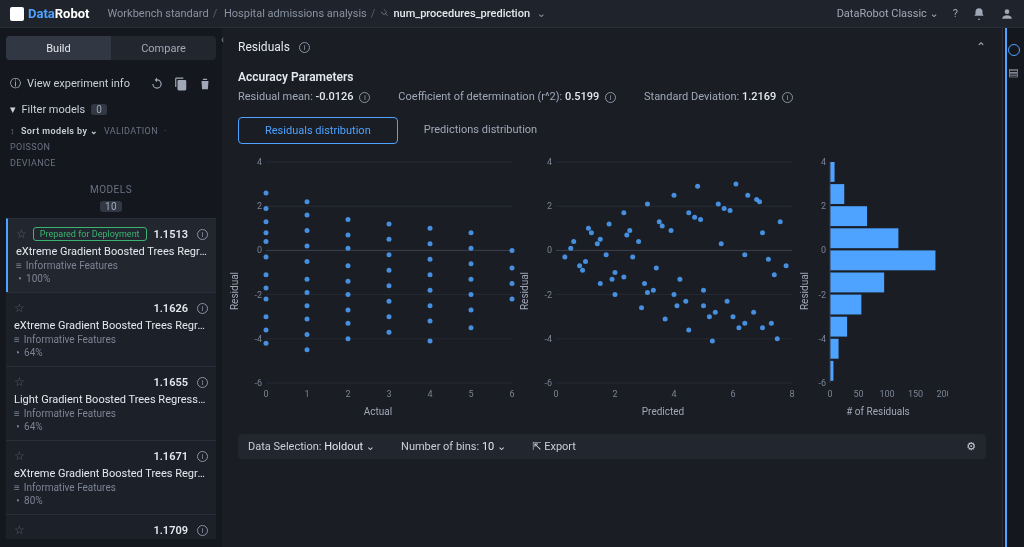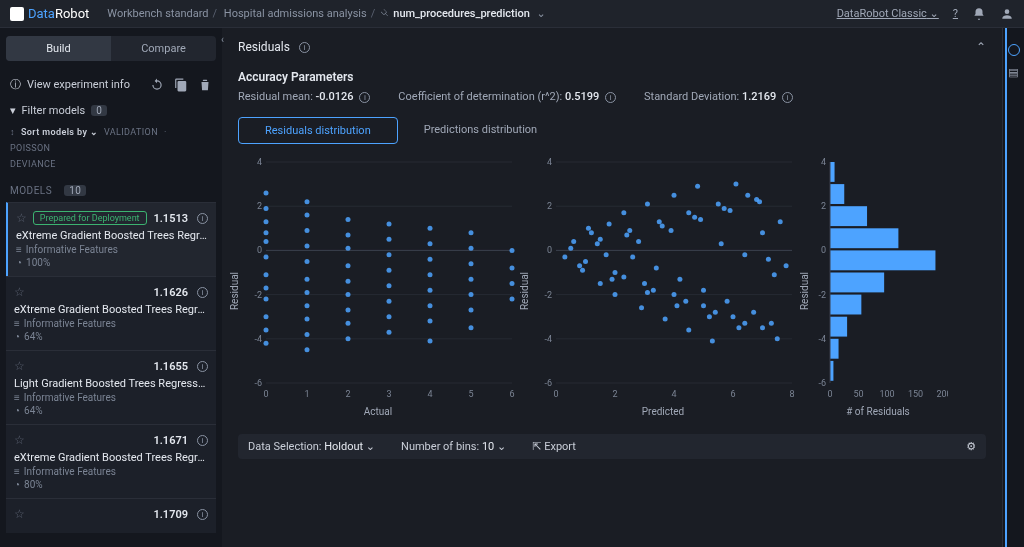--- a/index.html
+++ b/index.html
@@ -1,38 +1,38 @@
 <!DOCTYPE html>
 <html><head>
 <meta charset="utf-8">
 <style>
 * { box-sizing: border-box; margin: 0; padding: 0; font-family: -apple-system, BlinkMacSystemFont, "Segoe UI", Roboto, sans-serif; }
 body { background: #1a1d24; color: #c9ced8; width: 1024px; height: 547px; overflow: hidden; font-size: 11px; }
 .topbar { height: 28px; background: #1f232b; display: flex; align-items: center; padding: 0 10px; border-bottom: 1px solid #2a2e38; }
-.logo { display: flex; align-items: center; gap: 4px; font-weight: 400; font-size: 13px; margin-right: 18px; }
+.logo { display: flex; align-items: center; gap: 4px; font-weight: 700; font-size: 13px; margin-right: 18px; }
 .logo-icon { width: 14px; height: 14px; background: #fff; border-radius: 2px; display: inline-block; }
 .logo .blue { color: #4da3ff; }
 .crumb { color: #8a93a3; font-size: 11px; }
 .crumb .sep { margin: 0 4px; color: #5a6170; }
 .crumb .active { color: #e4e8ef; font-weight: 500; }
 .crumb-ico { display: inline-block; transform: rotate(-45deg); margin-right: 2px; }
-.top-right { margin-left: auto; display: flex; gap: 14px; align-items: center; color: #a0a8b7; font-size: 11px; text-decoration: underline; }
+.top-right { margin-left: auto; display: flex; gap: 14px; align-items: center; color: #a0a8b7; font-size: 11px; }
 .ico { width: 14px; height: 14px; fill: #a0a8b7; cursor: pointer; }
 .layout { display: flex; height: calc(100% - 28px); }
 .sidebar { width: 222px; background: #14171e; padding: 8px 6px; display: flex; flex-direction: column; position: relative; }
 .collapse-btn { position: absolute; right: -2px; top: 6px; color: #8a93a3; cursor: pointer; font-size: 10px; }
 .tabs { display: flex; background: #22262f; border-radius: 4px; overflow: hidden; margin-bottom: 10px; }
 .tab { flex: 1; text-align: center; padding: 6px 0; font-size: 11px; color: #a0a8b7; cursor: pointer; }
 .tab.active { background: #323843; color: #e4e8ef; }
 .side-row { display: flex; align-items: center; gap: 6px; margin: 6px 4px; color: #c9ced8; font-size: 11px; }
 .side-row .right { margin-left: auto; display: flex; gap: 10px; }
 .badge { background: #323843; color: #a0a8b7; border-radius: 3px; padding: 0 5px; font-size: 10px; }
 .sortbar { display: flex; flex-wrap: wrap; gap: 6px; margin: 4px 4px 10px; font-size: 9px; color: #6a7283; letter-spacing: 0.4px; }
 .sortbar b { color: #c9ced8; font-weight: 600; }
-.models-hd { display: flex; align-items: center; gap: 12px; margin: 6px 4px; color: #6a7283; font-size: 10px; letter-spacing: 0.5px; }
+.models-hd { display: flex; align-items: center; gap: 6px; margin: 6px 4px; color: #6a7283; font-size: 10px; letter-spacing: 0.5px; flex-direction: column; }
 .card { background: #1c2029; border-top: 1px solid #2a2e38; padding: 8px 8px; cursor: pointer; }
 .card.active { background: #22262f; border-left: 2px solid #4da3ff; }
 .card-top { display: flex; align-items: center; gap: 6px; }
 .star { color: #5a6170; font-size: 12px; cursor: pointer; }
 .pill { border: 1px solid #3cb371; color: #3cb371; font-size: 9px; padding: 1px 6px; border-radius: 3px; }
 .card-score { color: #e4e8ef; font-weight: 600; margin-left: auto; font-size: 11px; }
 .info { width: 11px; height: 11px; border: 1px solid #8a93a3; border-radius: 50%; display: inline-flex; align-items: center; justify-content: center; font-size: 8px; color: #8a93a3; margin-left: 3px; }
 .card-name { color: #e4e8ef; font-size: 11px; margin-top: 4px; white-space: nowrap; overflow: hidden; text-overflow: ellipsis; }
 .card-sub { color: #7b8494; font-size: 10px; margin-top: 2px; display: flex; align-items: center; gap: 4px; }
 .main { flex: 1; background: #1a1d24; display: flex; }

